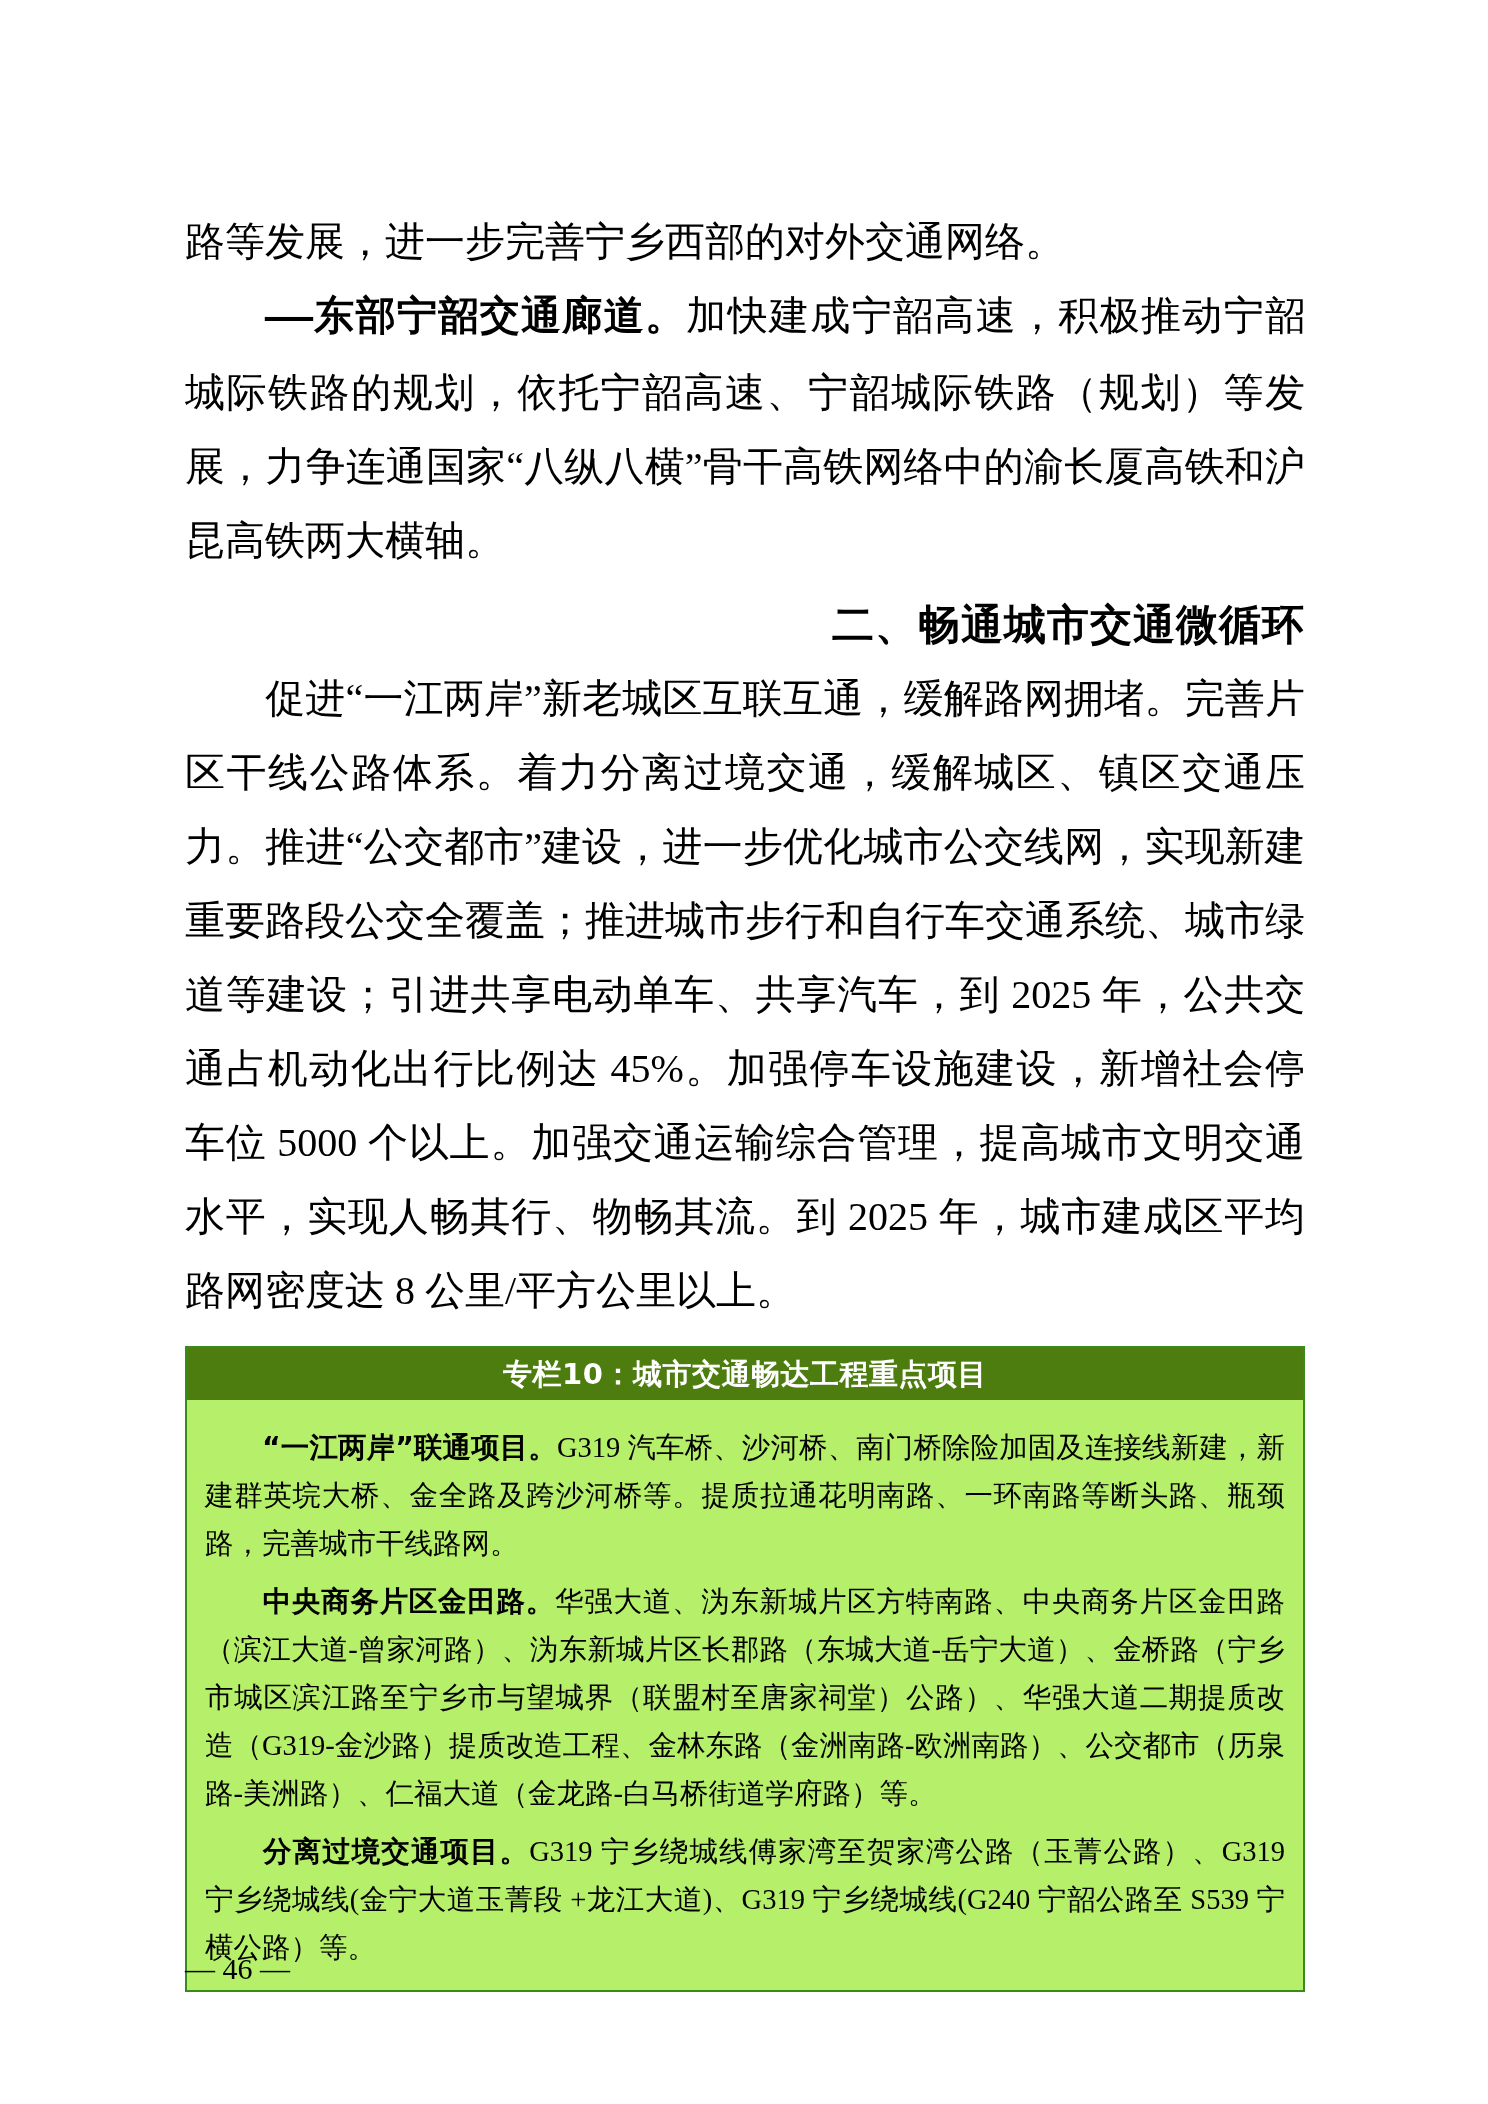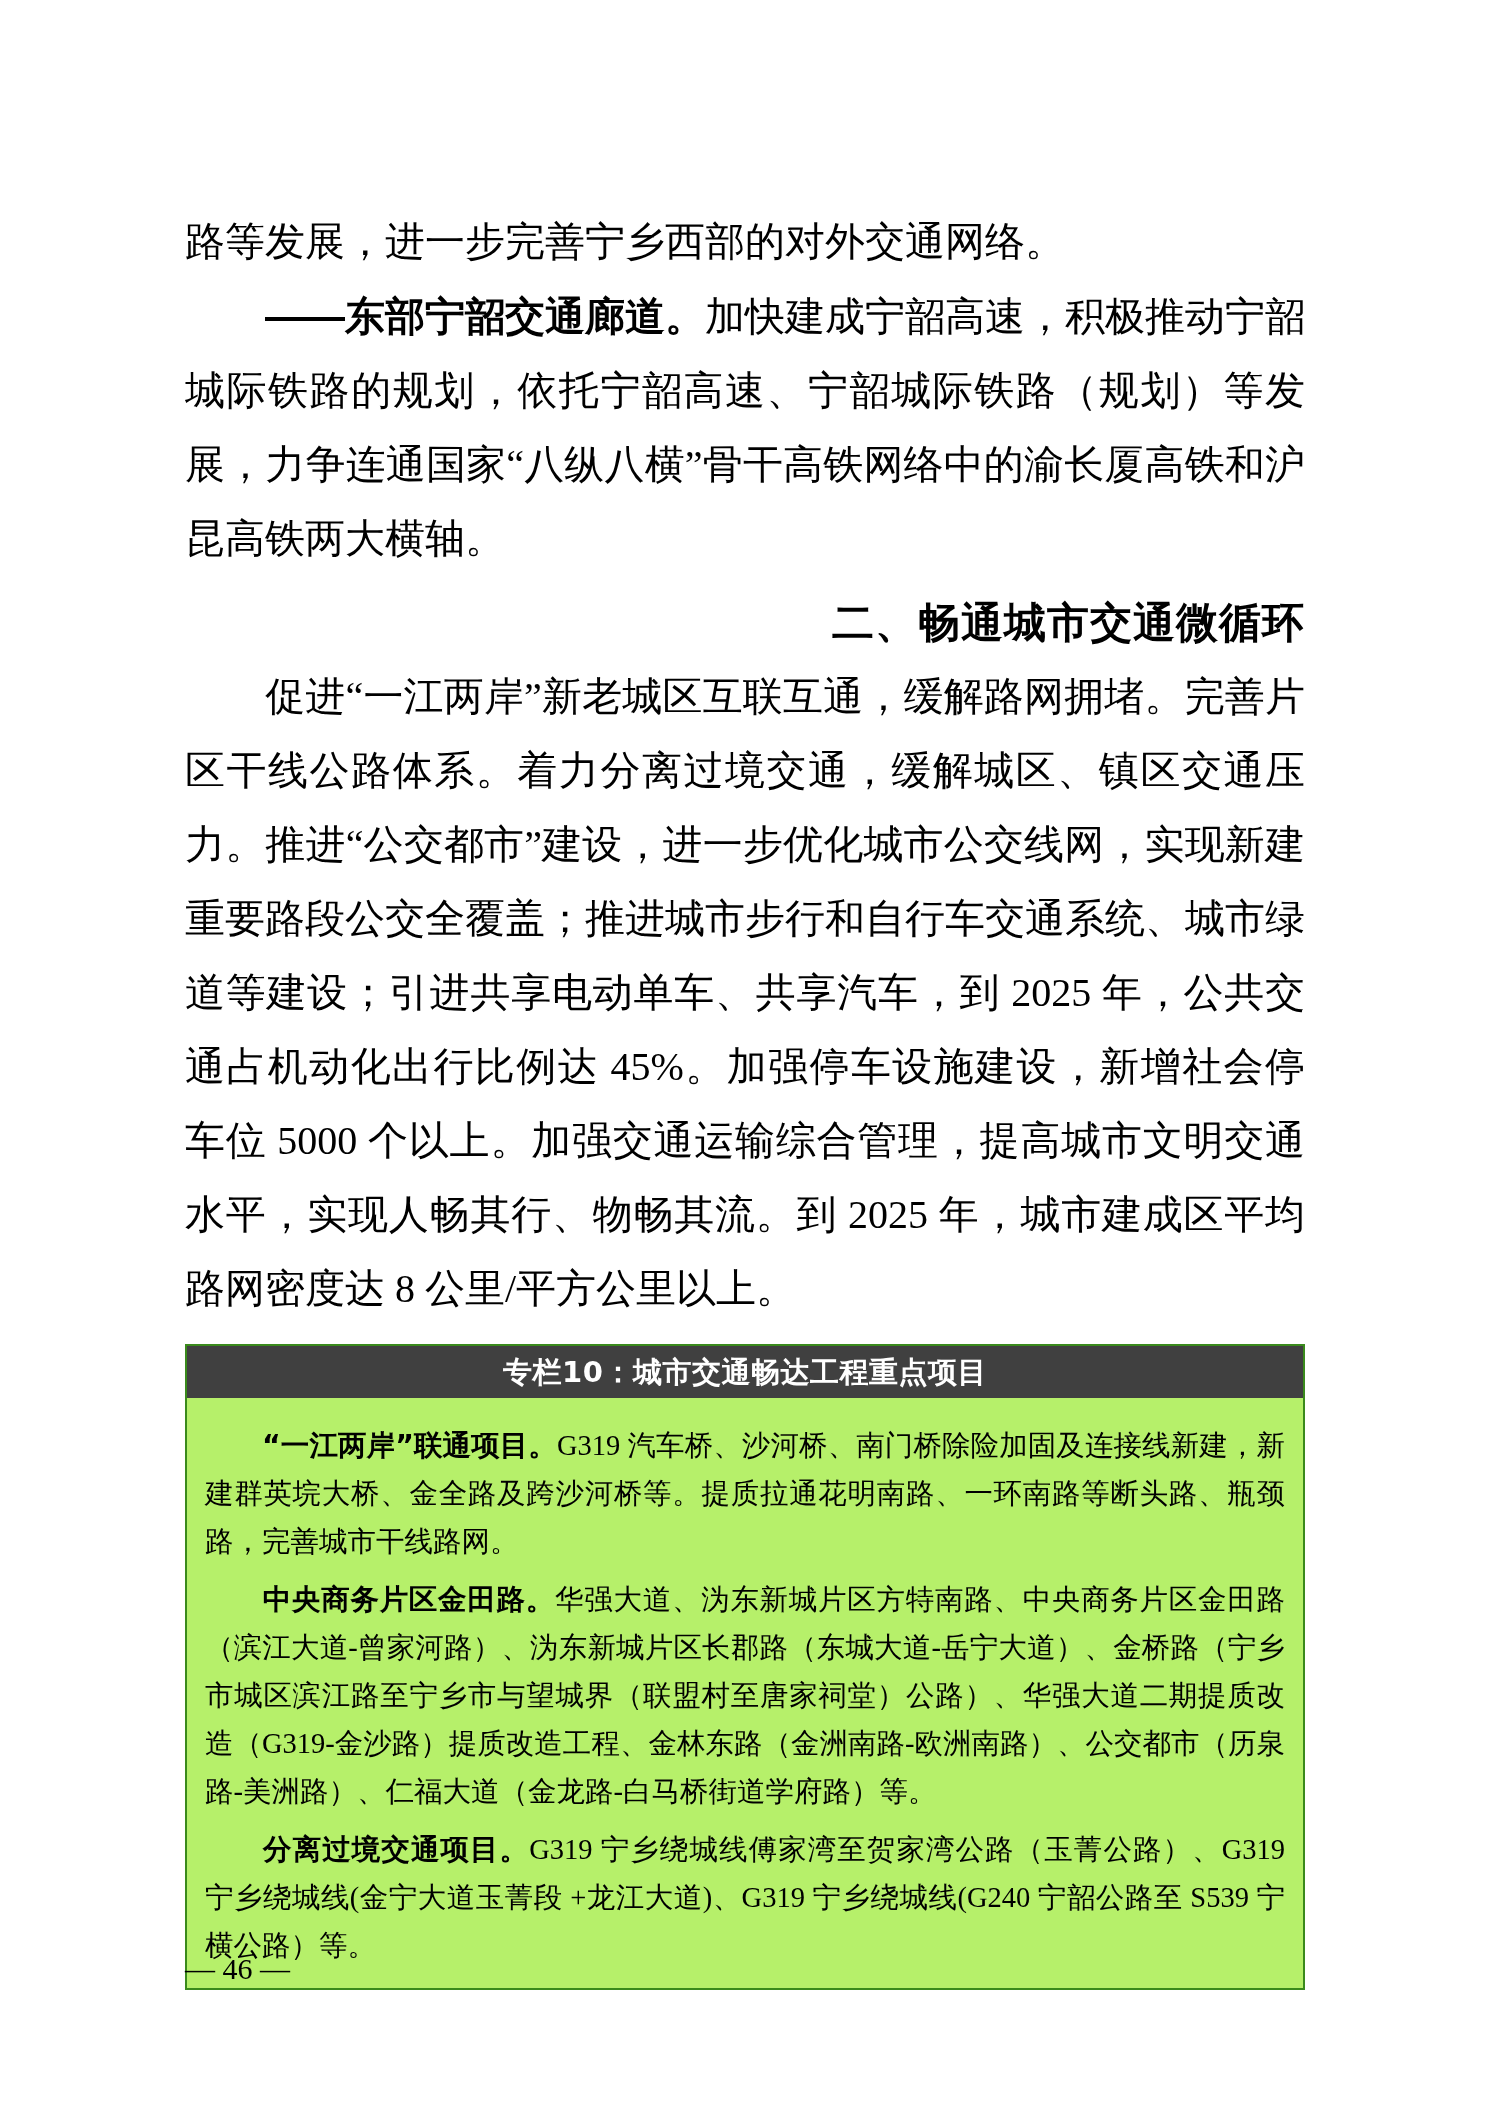--- a/index.html
+++ b/index.html
@@ -38,41 +38,41 @@
     text-justify: inter-ideograph;
     letter-spacing: 0px;
     font-family: "Liberation Serif", "DejaVu Serif", serif;
   }
   .ind {
     display: inline-block;
     width: 80px;
   }
   .bold-head {
     font-weight: bold;
-    font-family: Liberation Sans, sans-serif;
+    font-family: Liberation Mono, monospace;
   }
   h2.section-title {
     margin: 10px 0 0 0;
     font-size: 42px;
     line-height: 74px;
     font-weight: bold;
     font-family: "DejaVu Sans", "Liberation Sans", sans-serif;
     letter-spacing: 1px;
     text-align: right;
   }
   
   .box {
     margin-top: 18px;
     width: 1120px;
     border: 2px solid #3a8a1c;
     box-sizing: border-box;
     background: #b6f06a;
   }
   .box-header {
-    background: #404040;
+    background: #4d7c0f;
     color: #ffffff;
     font-family: "DejaVu Sans", "Liberation Sans", sans-serif;
     font-weight: bold;
     font-size: 29px;
     line-height: 52px;
     text-align: center;
     letter-spacing: 0.5px;
   }
   .box-body {
     padding: 14px 18px 18px 18px;

